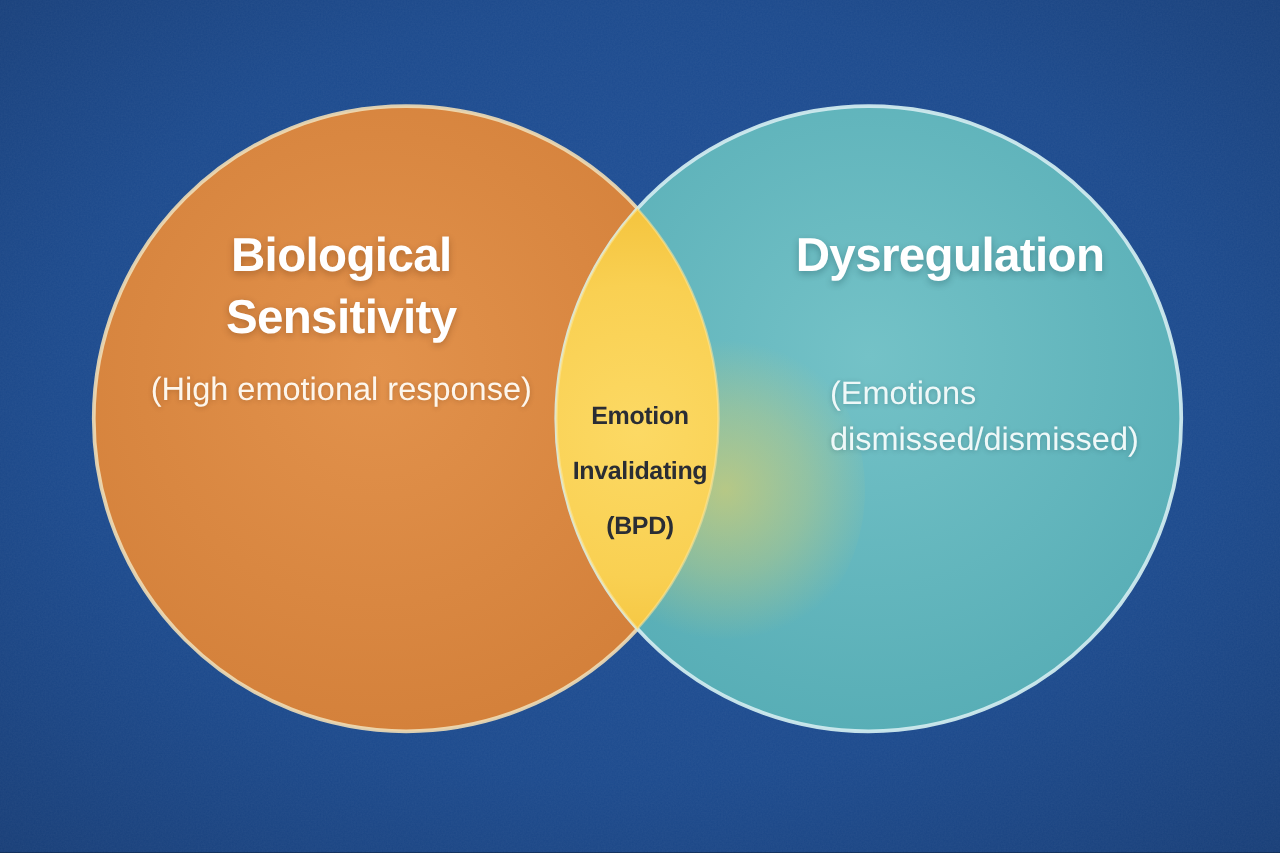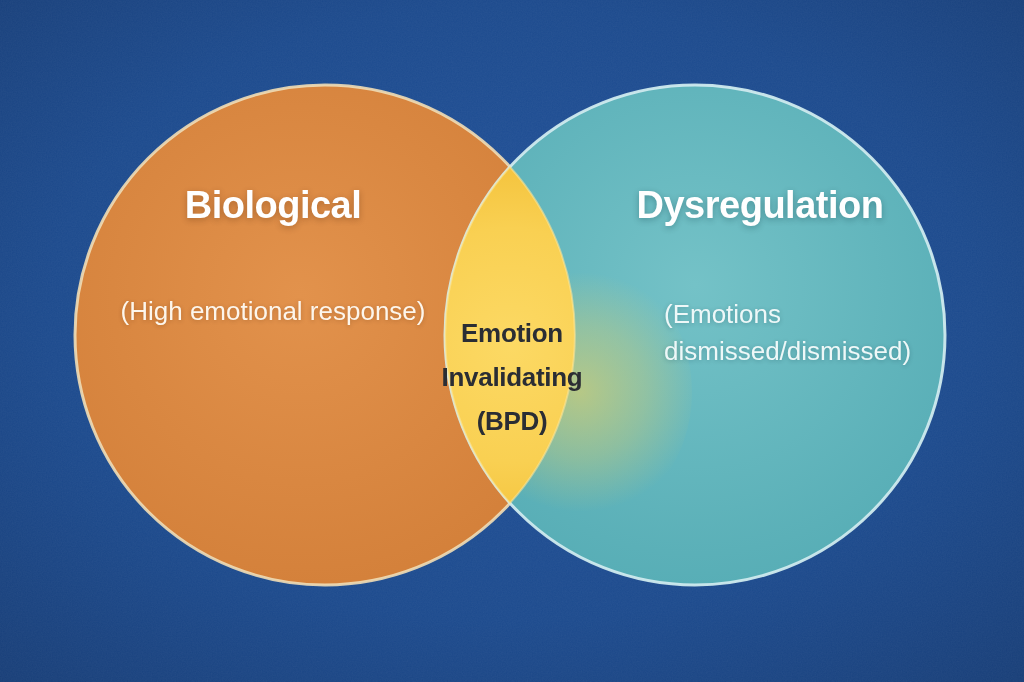--- a/index.html
+++ b/index.html
@@ -33,21 +33,21 @@
   }
   .right-subtitle {
     left:664px; top:296px; width:300px;
     text-align:left;
     font-size:26px; line-height:37px; font-weight:400;
     color:#eef8f8;
     text-shadow:0 1px 4px rgba(0,45,55,0.25);
   }
   .center-label {
     left:362px; top:311px; width:300px;
-    font-size:26px; line-height:44px; font-weight:700;
+    font-size:20px; line-height:44px; font-weight:700;
     letter-spacing:-0.3px; color:#2a2d34;
   }
 </style>
 </head>
 <body>
 
 <div class="canvas">
 
   <svg width="1024" height="682" viewBox="0 0 1024 682">
     <defs>
@@ -87,20 +87,21 @@
 
     <circle cx="695" cy="335" r="250" fill="url(#tealGrad)" stroke-width="3" stroke-opacity="0.95" stroke="#cfeaee"></circle>
 
     <ellipse cx="582" cy="392" rx="110" ry="130" fill="url(#glowGrad)"></ellipse>
 
     <path d="M 510 167 A 250 250 0 0 1 510 503 A 250 250 0 0 1 510 167 Z" fill="url(#lensGrad)" stroke-width="2" stroke-opacity="0.55" stroke="#ffe79a"></path>
   </svg>
 
   <div class="txt left-title">
     <span>Biological</span>
+    <span>Sensitivity</span>
   </div>
 
   <div class="txt left-subtitle">
     <span>(High emotional response)</span>
   </div>
 
   <div class="txt right-title">
     <span>Dysregulation</span>
   </div>
 

